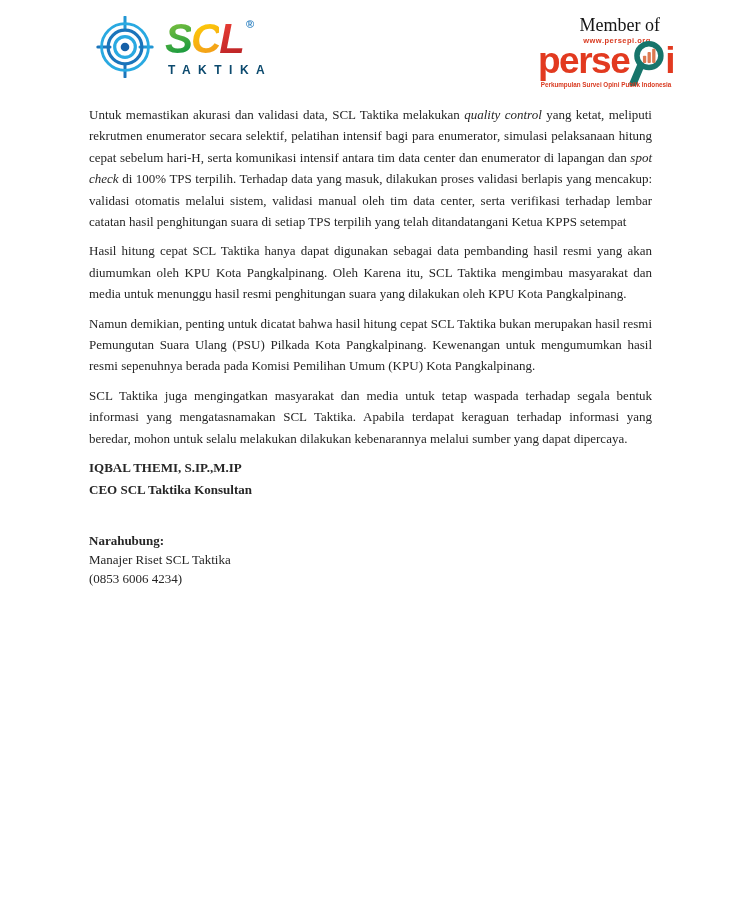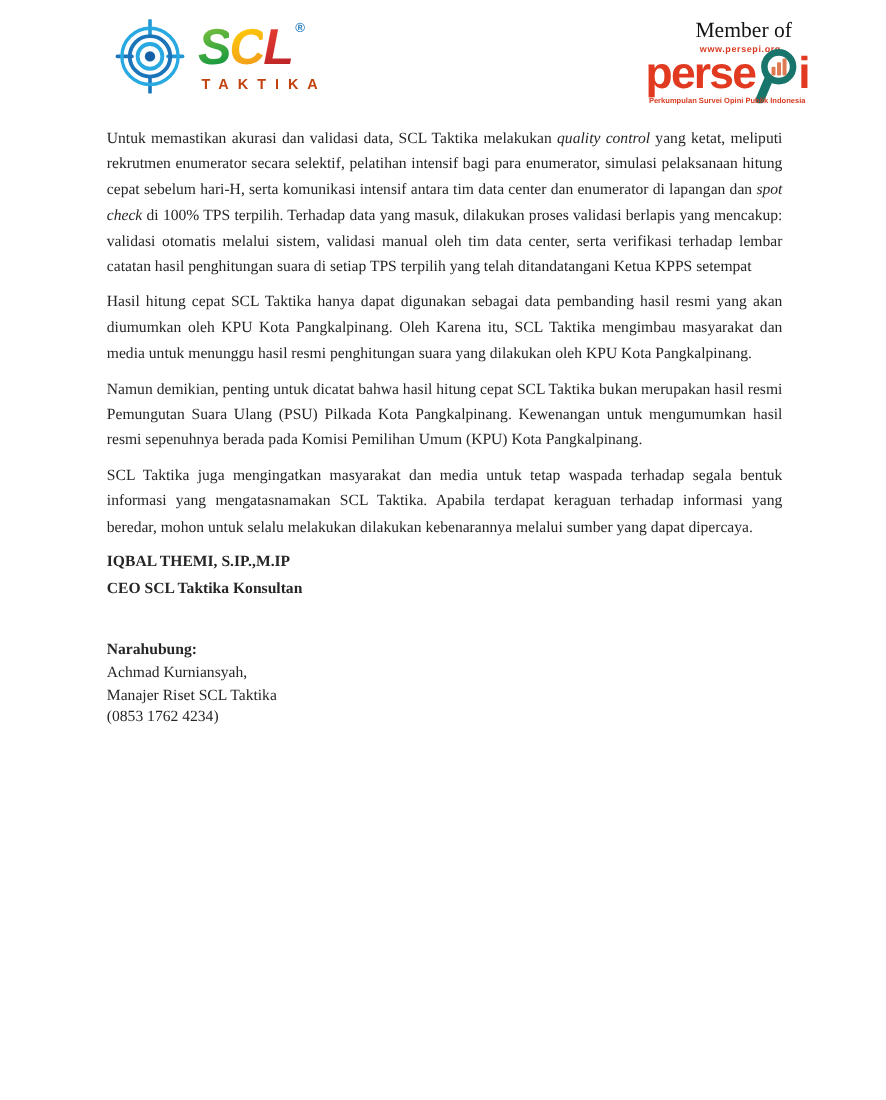--- a/index.html
+++ b/index.html
@@ -45,21 +45,21 @@
     color: #2a7fc0;
     margin-left: 3px;
     margin-top: 1px;
     font-weight: bold;
   }
   .scl-sub {
     font-family: "Liberation Sans", sans-serif;
     font-weight: bold;
     font-size: 12px;
     letter-spacing: 7.5px;
-    color: #c2410c;
+    color: #0c4a6e;
     margin-top: 3px;
     padding-left: 3px;
   }
 
   .header-right { display: flex; flex-direction: column; align-items: flex-end; }
   .member-of {
     font-family: "Liberation Serif", serif;
     font-size: 18px;
     color: #141414;
     padding-right: 14px;
@@ -179,21 +179,20 @@
       </div>
 
     <div class="signature">
       <div class="sig-name">IQBAL THEMI, S.IP.,M.IP</div>
       <div class="sig-title">CEO SCL Taktika Konsultan</div>
     </div>
 
     <div class="contact">
       <div class="contact-heading">Narahubung:</div>
       <div id="contact-lines">
-          <div class="contact-line">Achmad Kurniansyah,</div>
           <div class="contact-line">Manajer Riset SCL Taktika</div>
-          <div class="contact-line">(0853 1762 4234)</div>
+          <div class="contact-line">(0853 6006 4234)</div>
         </div>
     </div>
 
   </main>
 
 </div>
 
 </body></html>

